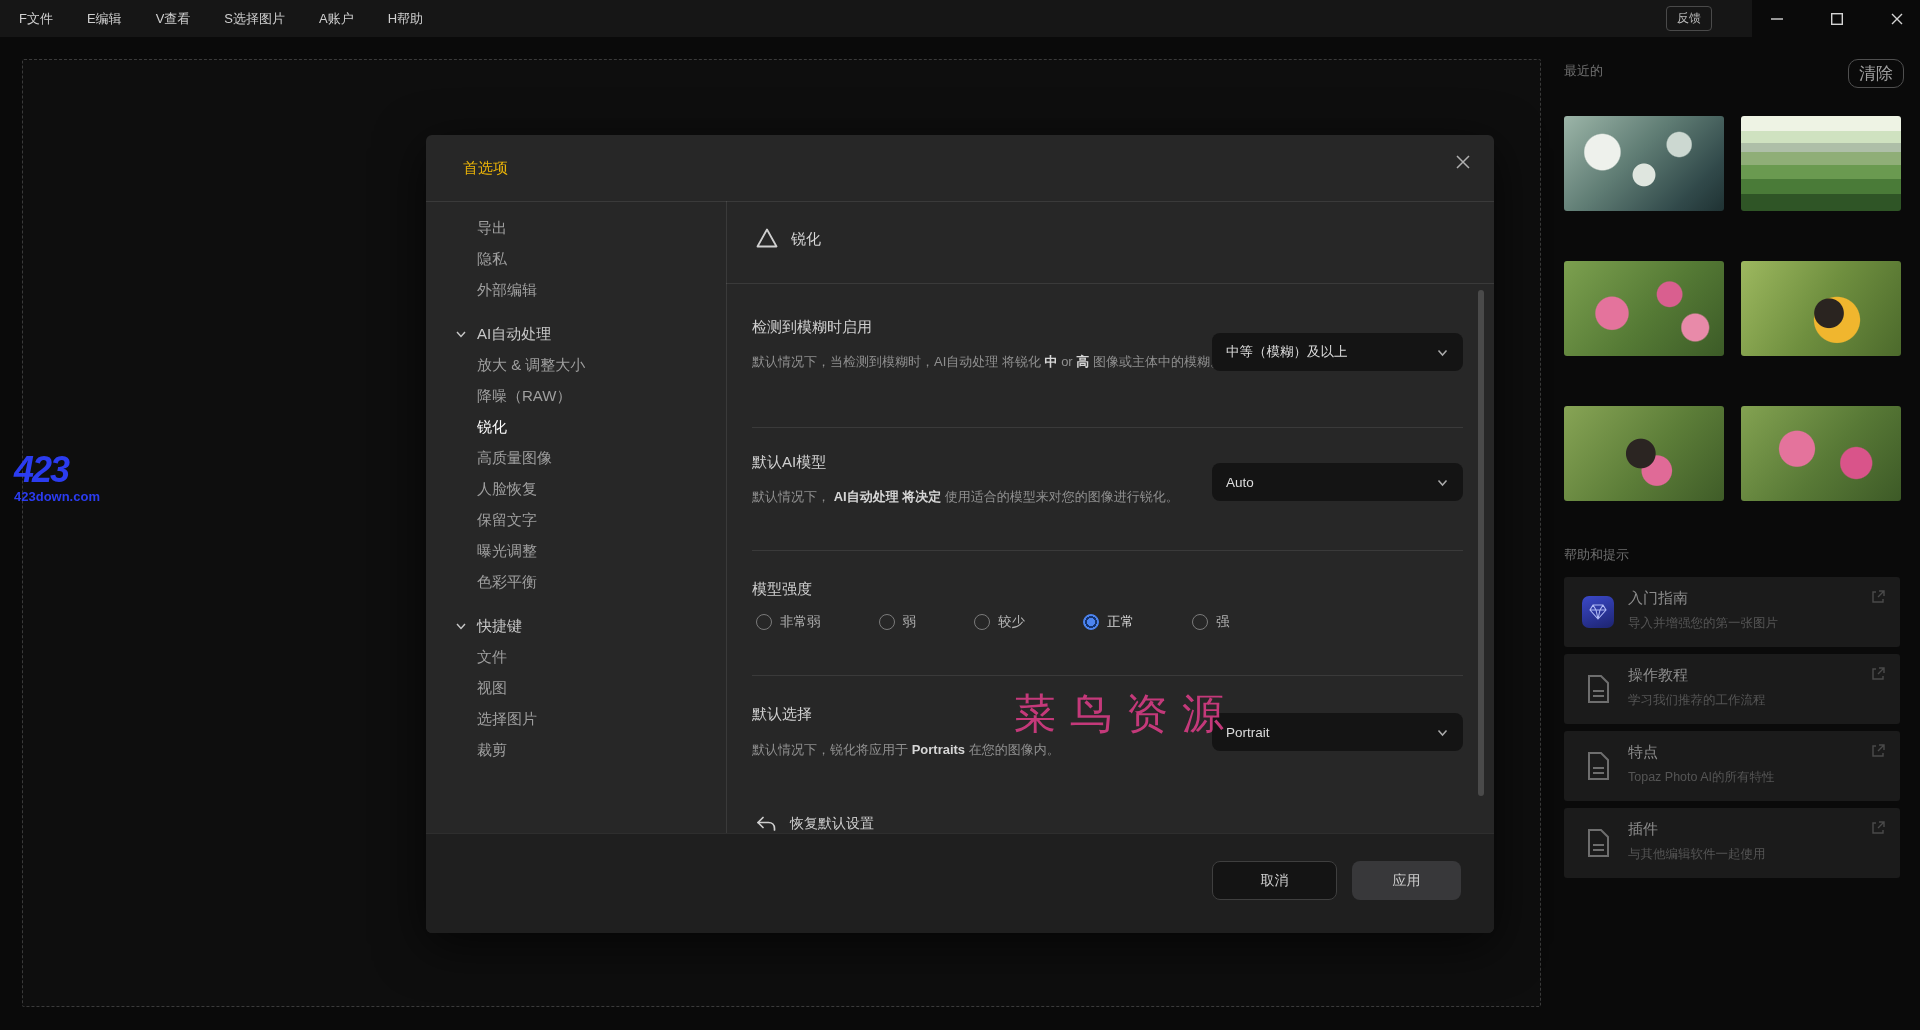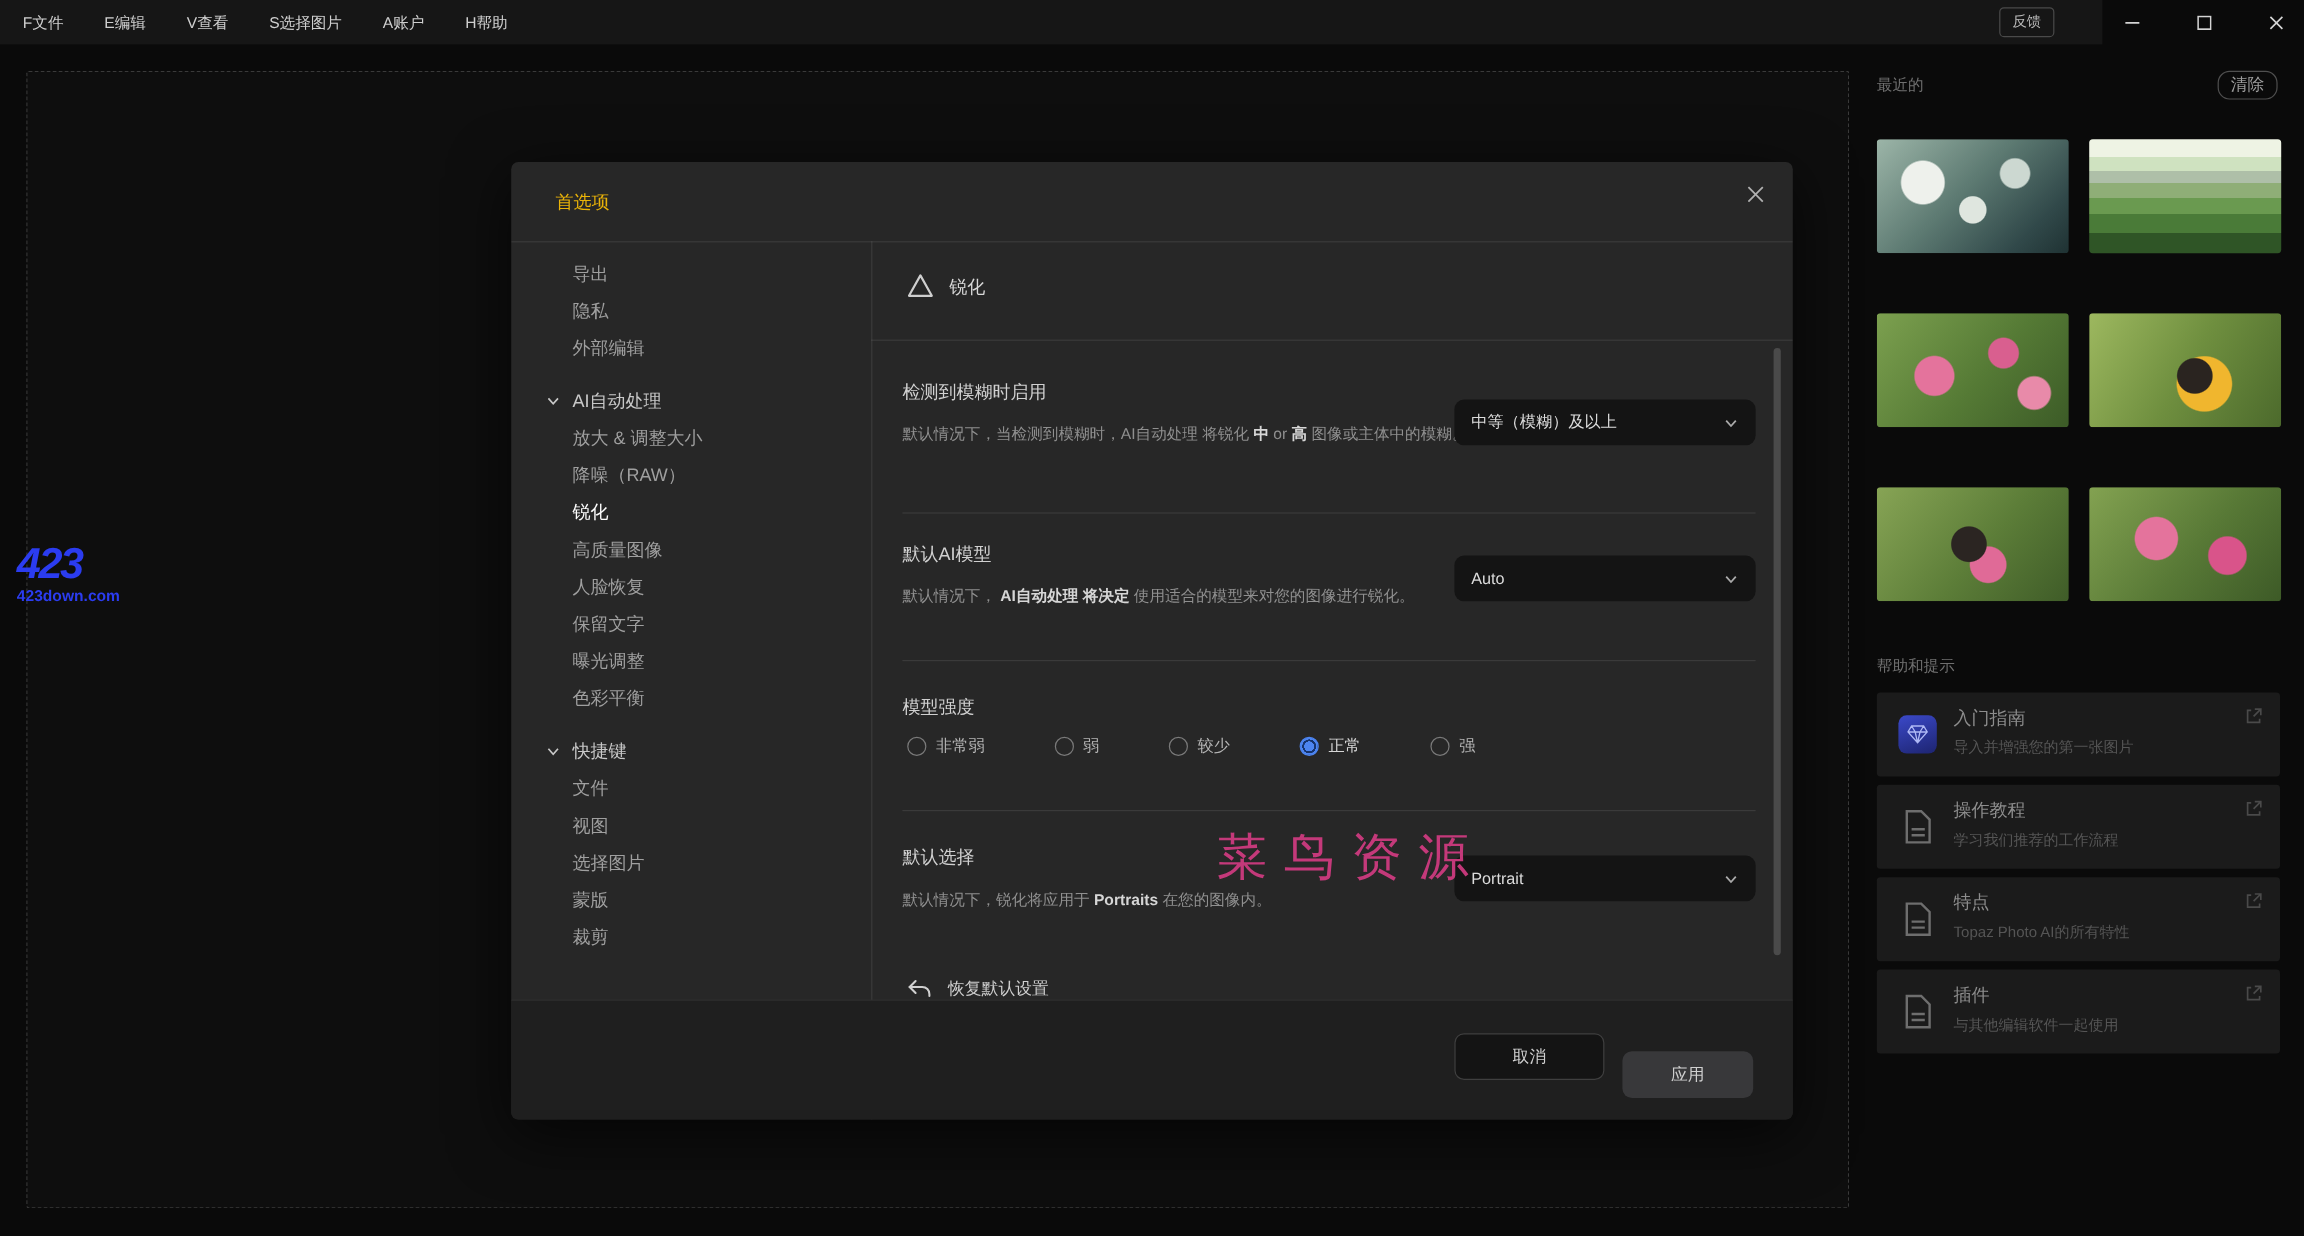--- a/index.html
+++ b/index.html
@@ -12,21 +12,21 @@
   .menu-item { color:#cfcfcf; font-size:13px; cursor:default; }
   .win-controls { position:absolute; right:0; top:0; height:37px; display:flex; align-items:center;gap:14px; }
   .feedback-btn { color:#b9b9b9; font-size:12px; border:1px solid #4a4a4a; border-radius:4px; padding:3px 10px; margin-right:28px; }
   .win-btn { width:46px; height:37px; display:flex; align-items:center; justify-content:center; color:#d4d4d4; }
 
   
   .canvas-zone { position:absolute; left:22px; top:59px; width:1519px; height:948px; background:#0e0e0e; border:1px dashed #3a3a3a; border-radius:2px; }
 
   
   .rp-header { position:absolute; left:1564px; top:62px; color:#6f6f6f; font-size:13px; }
-  .clear-btn { position:absolute; left:1848px; top:59px; border:1px solid #4f4f4f; border-radius:10px; color:#9f9f9f; font-size:14px; padding:2px 10px; }
+  .clear-btn { position:absolute; left:1848px; top:59px; border:1px solid #4f4f4f; border-radius:10px; color:#9f9f9f; font-size:17px; padding:2px 10px; }
   .thumb-grid { position:absolute; left:1564px; top:116px; width:337px; display:grid; grid-template-columns:160px 160px; column-gap:17px; row-gap:50px; }
   .thumb { width:160px; height:95px; border-radius:3px; }
   .t1 { background: radial-gradient(circle at 24% 38%, #eef1ec 0 13%, rgba(238,241,236,0) 14%), radial-gradient(circle at 50% 62%, #dfe6df 0 11%, rgba(223,230,223,0) 12%), radial-gradient(circle at 72% 30%, #ccd8d1 0 9%, rgba(204,216,209,0) 10%), linear-gradient(135deg,#9cb5a8 0%,#5d7a72 45%,#31494a 80%,#1f3233 100%); }
   .t2 { background: linear-gradient(180deg,#eef3e4 0 16%,#cfe2c0 16% 28%,#aebfa8 28% 38%,#8fae77 38% 52%,#6a9a50 52% 66%,#4a7b38 66% 82%,#2f5526 82% 100%); }
   .t3 { background: radial-gradient(circle at 30% 55%, #e4739c 0 13%, rgba(228,115,156,0) 14%), radial-gradient(circle at 66% 35%, #d95f8f 0 10%, rgba(217,95,143,0) 11%), radial-gradient(circle at 82% 70%, #e88aa9 0 9%, rgba(232,138,169,0) 10%), linear-gradient(130deg,#7ca04f 0%,#557a35 55%,#3c5b27 100%); }
   .t4 { background: radial-gradient(circle at 55% 55%, #2a2420 0 14%, rgba(42,36,32,0) 15%), radial-gradient(circle at 60% 62%, #f0b62e 0 20%, rgba(240,182,46,0) 21%), linear-gradient(120deg,#9db85f 0%,#6f8f3f 50%,#4c6a2c 100%); }
   .t5 { background: radial-gradient(circle at 48% 50%, #2b2522 0 15%, rgba(43,37,34,0) 16%), radial-gradient(circle at 58% 68%, #e06a97 0 13%, rgba(224,106,151,0) 14%), linear-gradient(130deg,#87a455 0%,#5c7d38 55%,#3f5c28 100%); }
   .t6 { background: radial-gradient(circle at 35% 45%, #e4739c 0 15%, rgba(228,115,156,0) 16%), radial-gradient(circle at 72% 60%, #d9548a 0 12%, rgba(217,84,138,0) 13%), linear-gradient(130deg,#83a251 0%,#587936 55%,#3d5a27 100%); }
   .help-header { position:absolute; left:1564px; top:546px; color:#6f6f6f; font-size:13px; }
   .help-card { position:absolute; left:1564px; width:336px; height:70px; background:#1b1b1b; border-radius:3px; }
@@ -63,21 +63,21 @@
   .dropdown { position:absolute; left:786px; width:251px; height:38px; background:#141414; border-radius:8px; display:flex; align-items:center; padding:0 14px; color:#dcdcdc; font-size:13.5px; }
   .dropdown .dd-chev { margin-left:auto; }
   .radio-row { position:absolute; left:330px; top:478px; display:flex; gap:58px; }
   .radio { display:flex; align-items:center; gap:8px; color:#b5b5b5; font-size:13.5px; }
   .rc { width:16px; height:16px; border-radius:50%; border:1.5px solid #7a7a7a; background:transparent; }
   .radio.sel .rc { border-color:#4c84f0; background:radial-gradient(circle,#4c84f0 0 42%, #16346e 43% 58%, #4c84f0 59% 100%); }
   .radio.sel { color:#d6d6d6; }
   .restore-row { position:absolute; left:330px; top:680px; display:flex; align-items:center; gap:14px; color:#cfcfcf; font-size:14px; }
   .dlg-footer { position:absolute; left:0; top:698px; width:1068px; height:100px; background:#1f1f1f; border-top:1px solid rgba(255,255,255,0.07); }
   .btn-cancel { position:absolute; left:786px; top:27px; width:125px; height:39px; background:#141414; border:1px solid #3f3f3f; border-radius:8px; color:#d0d0d0; font-size:14px; display:flex; align-items:center; justify-content:center; }
-  .btn-apply { position:absolute; left:926px; top:42px; width:109px; height:39px; background:#38383a; border-radius:8px; color:#cfcfcf; font-size:14px; display:flex; align-items:center; justify-content:center; }
+  .btn-apply { position:absolute; left:926px; top:27px; width:109px; height:39px; background:#38383a; border-radius:8px; color:#cfcfcf; font-size:14px; display:flex; align-items:center; justify-content:center; }
   .dlg-scrollbar { position:absolute; left:1052px; top:155px; width:6px; height:506px; background:#4a4a4a; border-radius:3px; }
 
   
   .wm-logo { position:absolute; left:14px; top:452px; color:#2b3cf0; z-index:60; line-height:1; }
   .wm-logo .big { font-size:36px; font-weight:bold; font-style:italic; letter-spacing:-2px; }
   .wm-logo .small { font-size:13px; font-weight:bold; margin-top:2px; }
   .wm-center { position:absolute; left:1014px; top:686px; color:#d23b82; font-size:42px; letter-spacing:14px; z-index:60; opacity:.92; }
 
   svg { display:block; }
 </style>
@@ -262,23 +262,20 @@
       <div class="sb-row">
           <span>文件</span>
         </div>
       <div class="sb-row">
           <span>视图</span>
         </div>
       <div class="sb-row">
           <span>选择图片</span>
         </div>
       <div class="sb-row">
-          <span>蒙版</span>
-        </div>
-      <div class="sb-row">
           <span>裁剪</span>
         </div>
     </div>
 
     <span class="content-hdr-icon">
       <svg width="24" height="22" viewBox="0 0 24 22">
           <path d="M12 2.5 L21.5 19.5 H2.5 Z" fill="none" stroke="#cfcfcf" stroke-width="1.8" stroke-linejoin="round"></path>
         </svg>
     </span>
     <div class="content-hdr">锐化</div>

